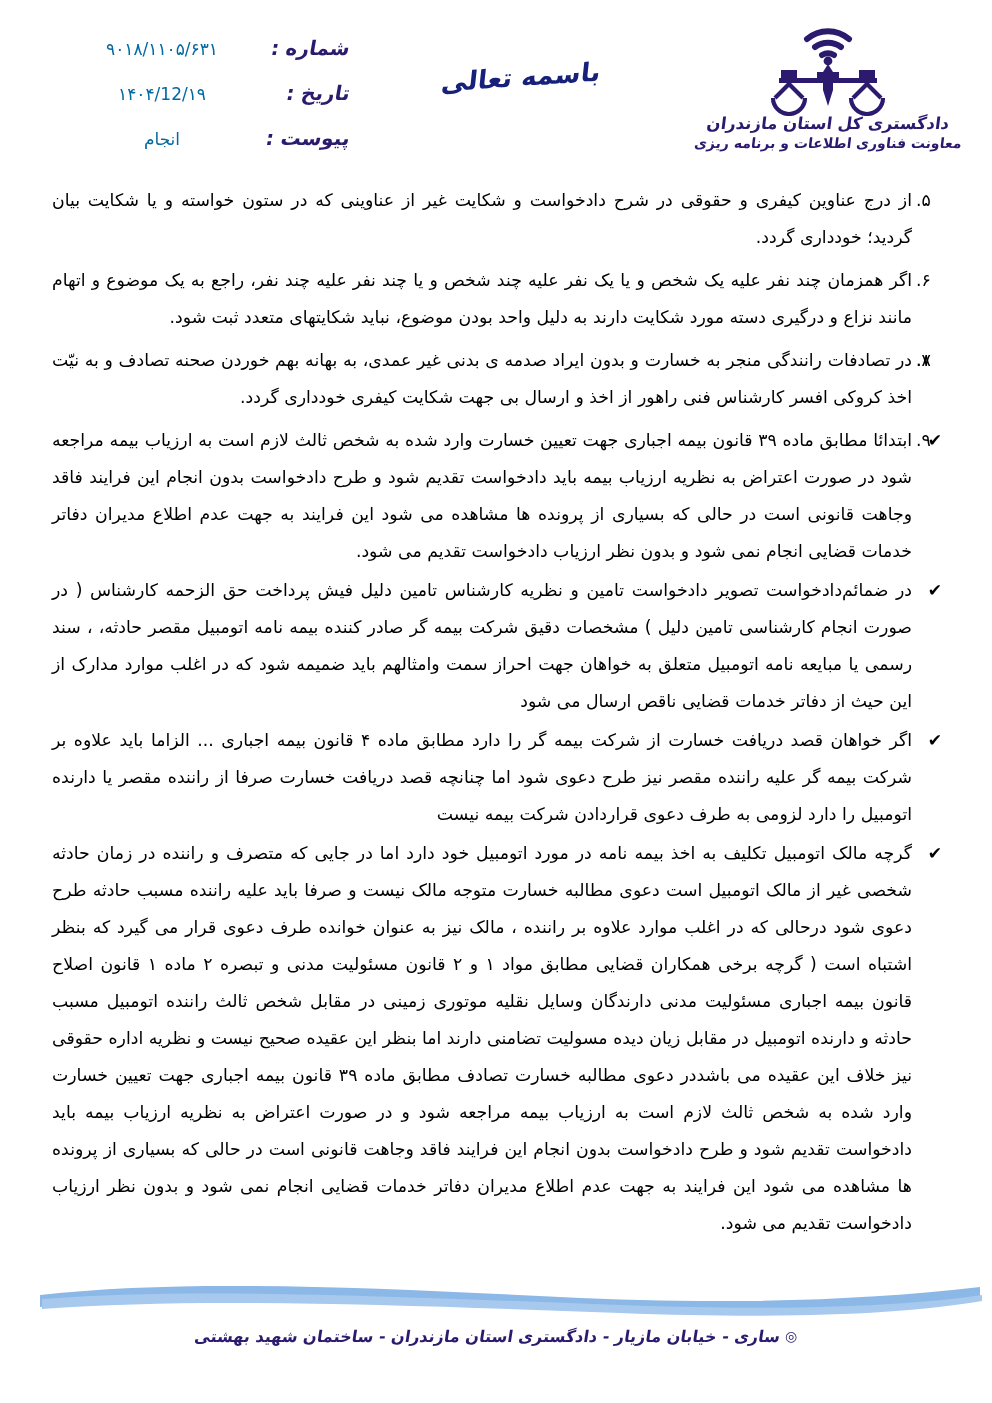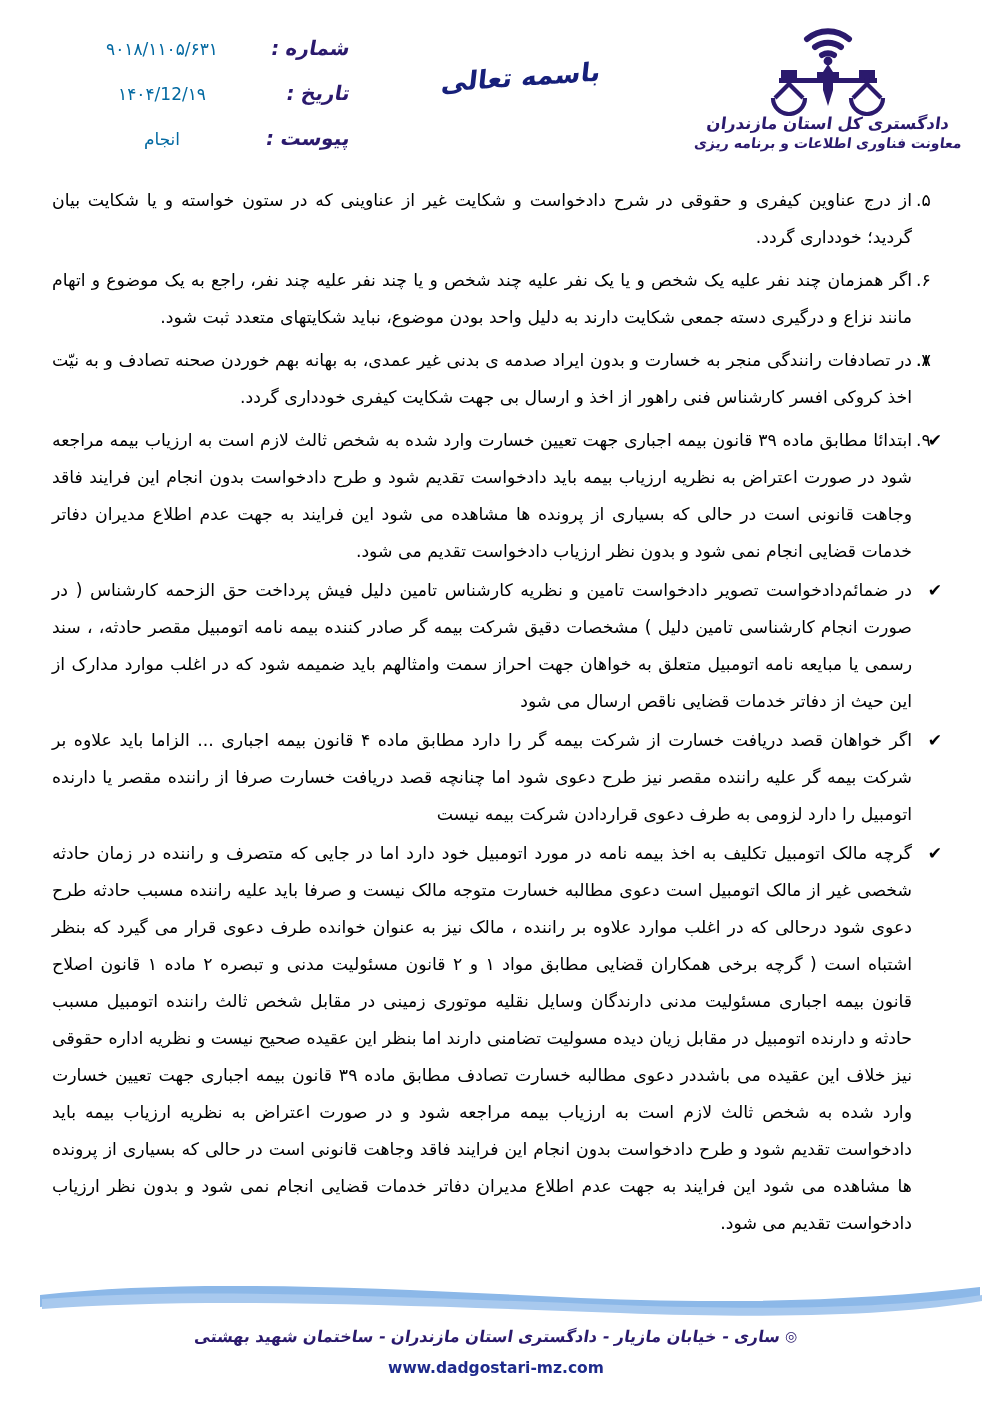--- a/index.html
+++ b/index.html
@@ -272,21 +272,21 @@
 
 <div class="doc-body">
 
   <ol class="numbered">
     <li>
       <span class="marker">۵.</span>
       <span class="para-text">از درج عناوین کیفری و حقوقی در شرح دادخواست و شکایت غیر از عناوینی که در ستون خواسته و یا شکایت بیان گردید؛ خودداری گردد.</span>
     </li>
     <li>
       <span class="marker">۶.</span>
-      <span class="para-text">اگر همزمان چند نفر علیه یک شخص و یا یک نفر علیه چند شخص و یا چند نفر علیه چند نفر، راجع به یک موضوع و اتهام مانند نزاع و درگیری دسته جمعی شکایت دارند به دلیل واحد بودن موضوع، نباید شکایتهای متعدد ثبت شود.</span>
+      <span class="para-text">اگر همزمان چند نفر علیه یک شخص و یا یک نفر علیه چند شخص و یا چند نفر علیه چند نفر، راجع به یک موضوع و اتهام مانند نزاع و درگیری دسته مورد شکایت دارند به دلیل واحد بودن موضوع، نباید شکایتهای متعدد ثبت شود.</span>
     </li>
     <li>
       <span class="marker">۷.</span>
     </li>
     <li>
       <span class="marker">۸.</span>
       <span class="para-text">در تصادفات رانندگی منجر به خسارت و بدون ایراد صدمه ی بدنی غیر عمدی، به بهانه بهم خوردن صحنه تصادف و به نیّت اخذ کروکی افسر کارشناس فنی راهور از اخذ و ارسال بی جهت شکایت کیفری خودداری گردد.</span>
     </li>
     <li>
       <span class="marker">۹.</span>
@@ -320,15 +320,14 @@
     <path d="M40 20 C 180 4, 360 12, 560 22 C 720 30, 860 26, 980 12
              L 980 22 C 860 38, 720 40, 560 32 C 360 22, 180 16, 40 32 Z" fill="#8cb8e8"></path>
     <path d="M42 24 C 200 12, 400 22, 620 30 C 780 36, 900 32, 982 20
              L 982 26 C 900 40, 780 44, 620 38 C 400 30, 200 22, 42 34 Z" fill="#a8c9ee"></path>
   </svg>
 
   <div class="footer-addr">
     <span class="pin-icon">◎</span><span>ساری - خیابان مازیار - دادگستری استان مازندران - ساختمان شهید بهشتی</span>
   </div>
 
-  <div class="footer-site">www.dadgostari-mz.com</div>
 
 </div>
 
 </body></html>

